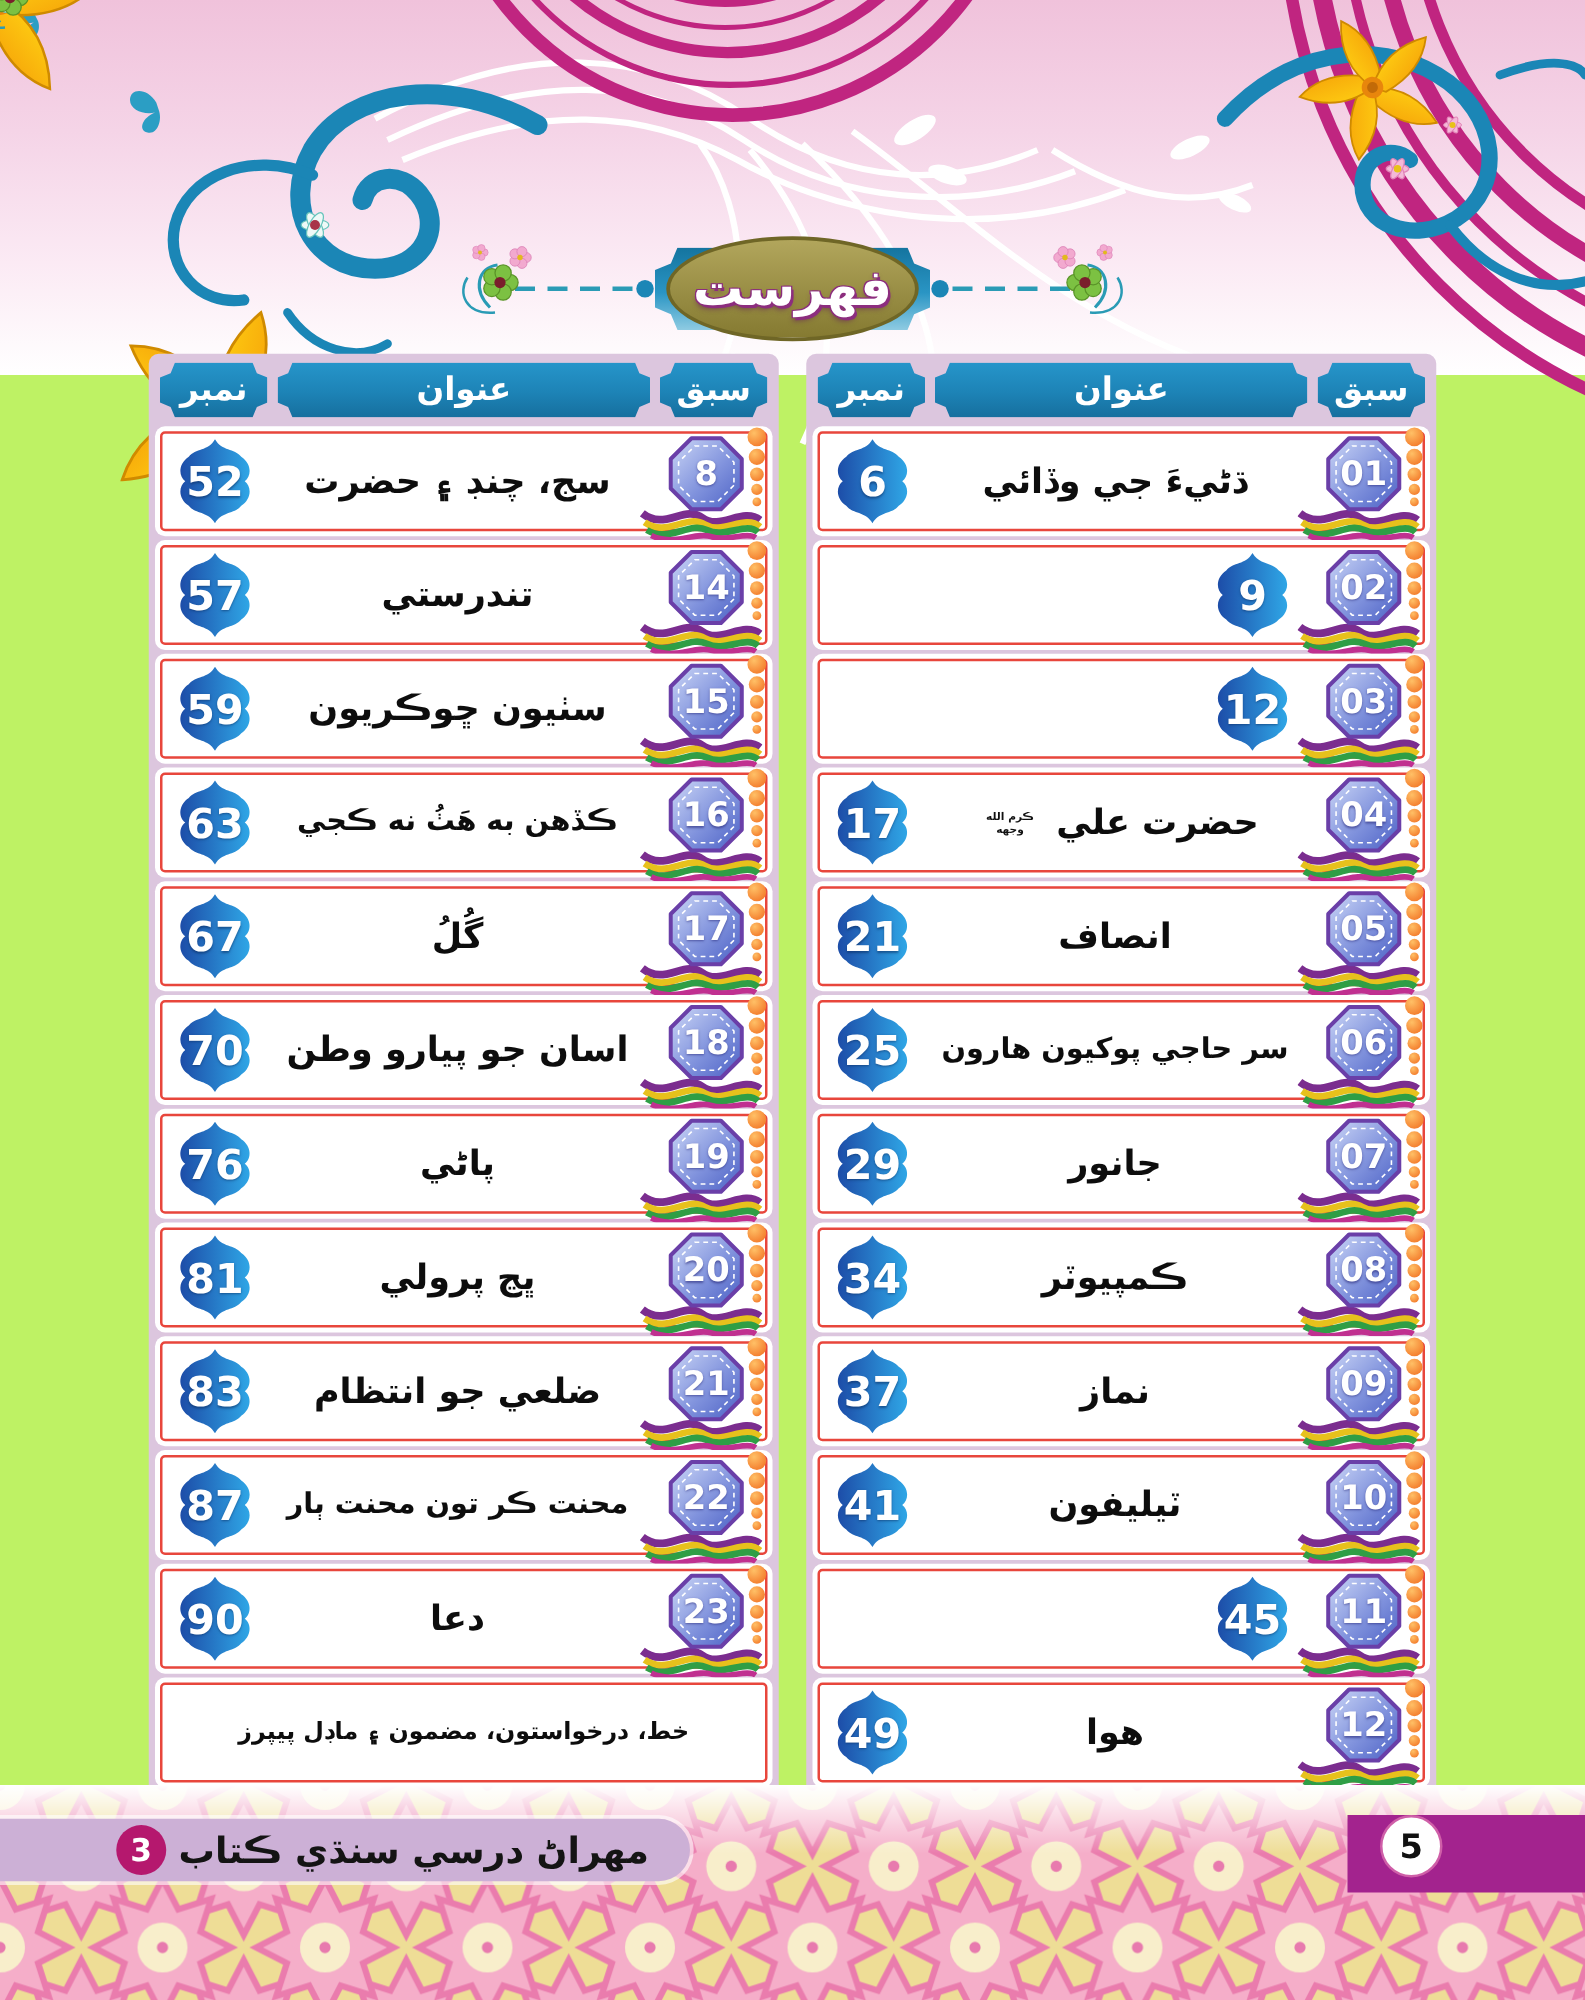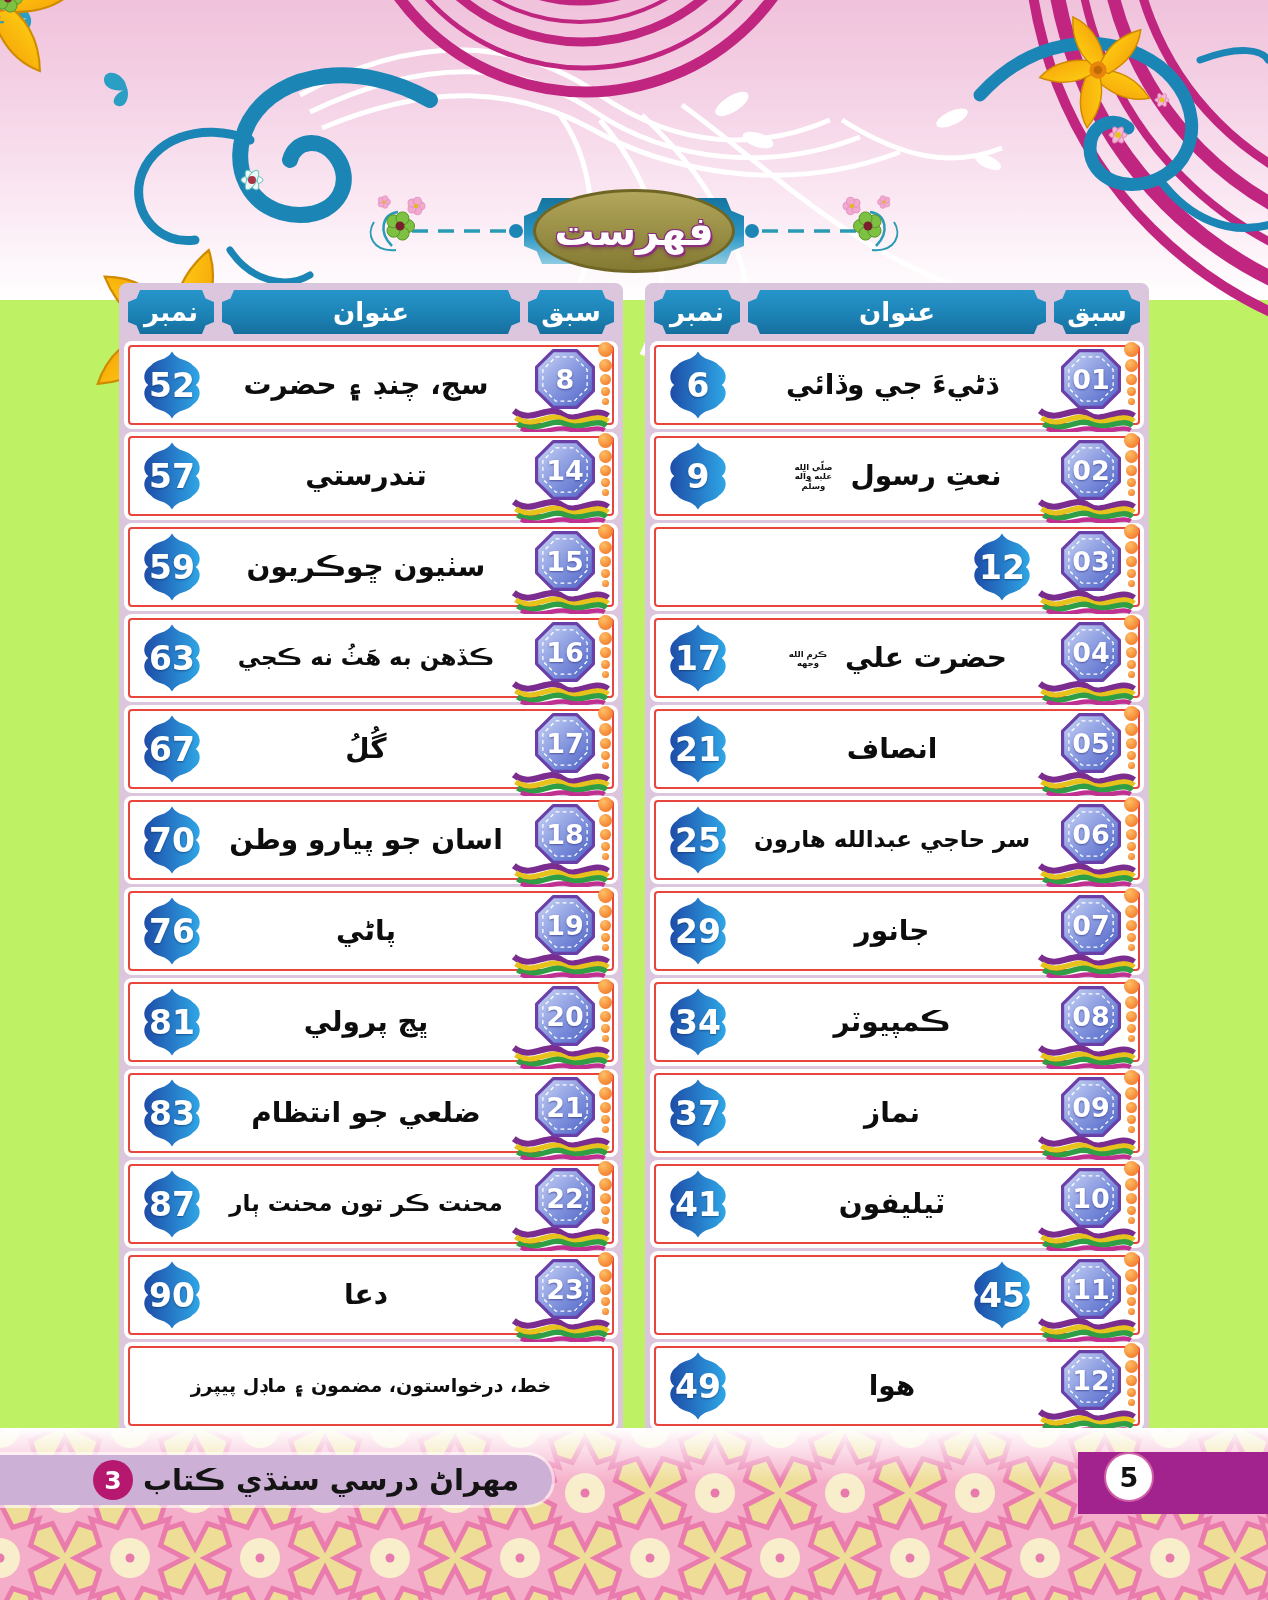--- a/index.html
+++ b/index.html
@@ -619,21 +619,20 @@
               </svg>
               <span class="dots">
                 <i></i>
                 <i></i>
                 <i></i>
                 <i></i>
                 <i></i>
               </span>
               <span class="badge-num">02</span>
             </span>
-            <span class="row-title"><span class="tpart">نعتِ رسول</span><span class="hon">صلّي الله عليه وآله وسلّم</span></span>
             <span class="plate">
               <svg class="pl" viewBox="0 0 100 100">
                 <path d="M50,2 C58,16 72,12 80,22 C92,30 92,44 84,50 C92,56 92,70 80,78 C72,88 58,84 50,98 C42,84 28,88 20,78 C8,70 8,56 16,50 C8,44 8,30 20,22 C28,12 42,16 50,2 Z" fill="url(#gp)"></path>
               </svg>
               <span class="plate-num">9</span>
             </span>
           </div>
           <div class="row-card">
             <span class="badge">
               <svg class="ribbon" viewBox="0 0 110 36" fill="none">
@@ -734,21 +733,21 @@
               </svg>
               <span class="dots">
                 <i></i>
                 <i></i>
                 <i></i>
                 <i></i>
                 <i></i>
               </span>
               <span class="badge-num">06</span>
             </span>
-            <span class="row-title small"><span class="tpart">سر حاجي عبدالله هارون</span></span>
+            <span class="row-title small"><span class="tpart">سر حاجي پوکيون هارون</span></span>
             <span class="plate">
               <svg class="pl" viewBox="0 0 100 100">
                 <path d="M50,2 C58,16 72,12 80,22 C92,30 92,44 84,50 C92,56 92,70 80,78 C72,88 58,84 50,98 C42,84 28,88 20,78 C8,70 8,56 16,50 C8,44 8,30 20,22 C28,12 42,16 50,2 Z" fill="url(#gp)"></path>
               </svg>
               <span class="plate-num">25</span>
             </span>
           </div>
           <div class="row-card">
             <span class="badge">
               <svg class="ribbon" viewBox="0 0 110 36" fill="none">

